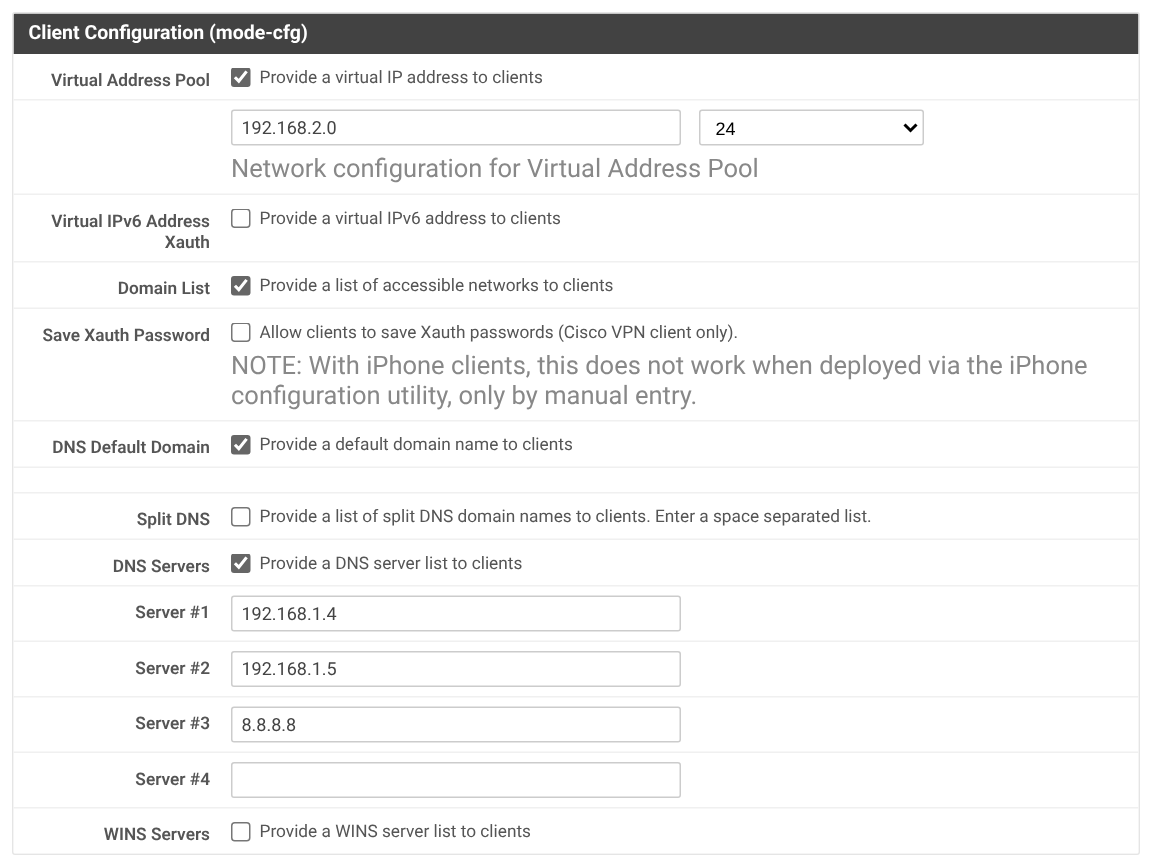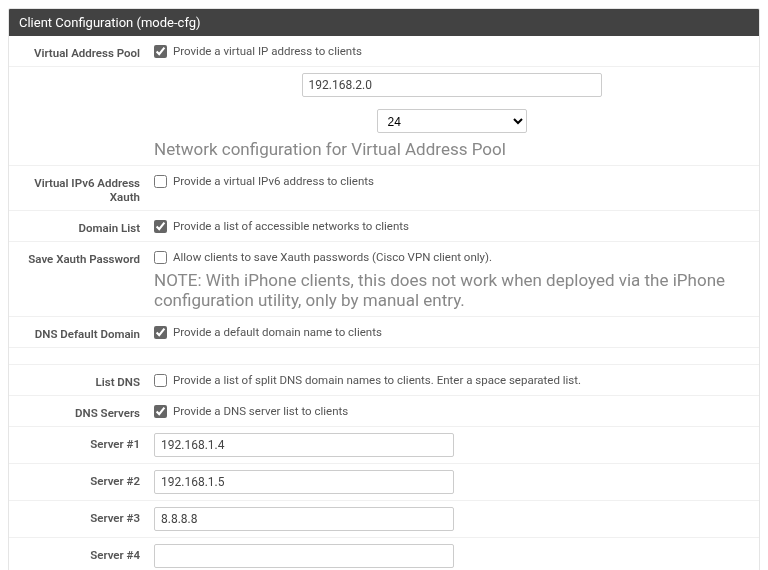--- a/index.html
+++ b/index.html
@@ -12,21 +12,21 @@
     padding: 8px;
   }
   .panel {
     border: 1px solid #e5e5e5;
     border-radius: 2px;
     overflow: hidden;
   }
   .panel-header {
     background: #424242;
     color: #fff;
-    font-weight: 400;
+    font-weight: 700;
     font-size: 13px;
     padding: 6px 10px;
   }
   .panel-body {
     background: #fff;
   }
   .row {
     display: flex;
     align-items: flex-start;
     padding: 6px 10px;
@@ -66,21 +66,20 @@
   }
   .help {
     color: #888;
     font-size: 17px;
     margin-top: 2px;
   }
   .hstack {
     display: flex;
     gap: 12px;
     align-items: center;
-    flex-direction: column;
   }
   input[type=text] {
     height: 24px;
     padding: 2px 6px;
     border: 1px solid #ccc;
     border-radius: 2px;
     font-size: 12px;
     font-family: inherit;
     color: #444;
     background: #fff;
@@ -168,21 +167,21 @@
           <input type="checkbox" checked="" style="">
           <span class="desc">Provide a default domain name to clients</span>
         </label>
       </div>
     </div>
     <div class="row">
       <div class="label-col"></div>
     </div>
 
     <div class="row">
-      <div class="label-col">List DNS</div>
+      <div class="label-col">Split DNS</div>
       <div class="field-col">
         <label class="inline-check">
           <input type="checkbox" style="">
           <span class="desc">Provide a list of split DNS domain names to clients. Enter a space separated list.</span>
         </label>
       </div>
     </div>
 
     <div class="row">
       <div class="label-col">DNS Servers</div>

